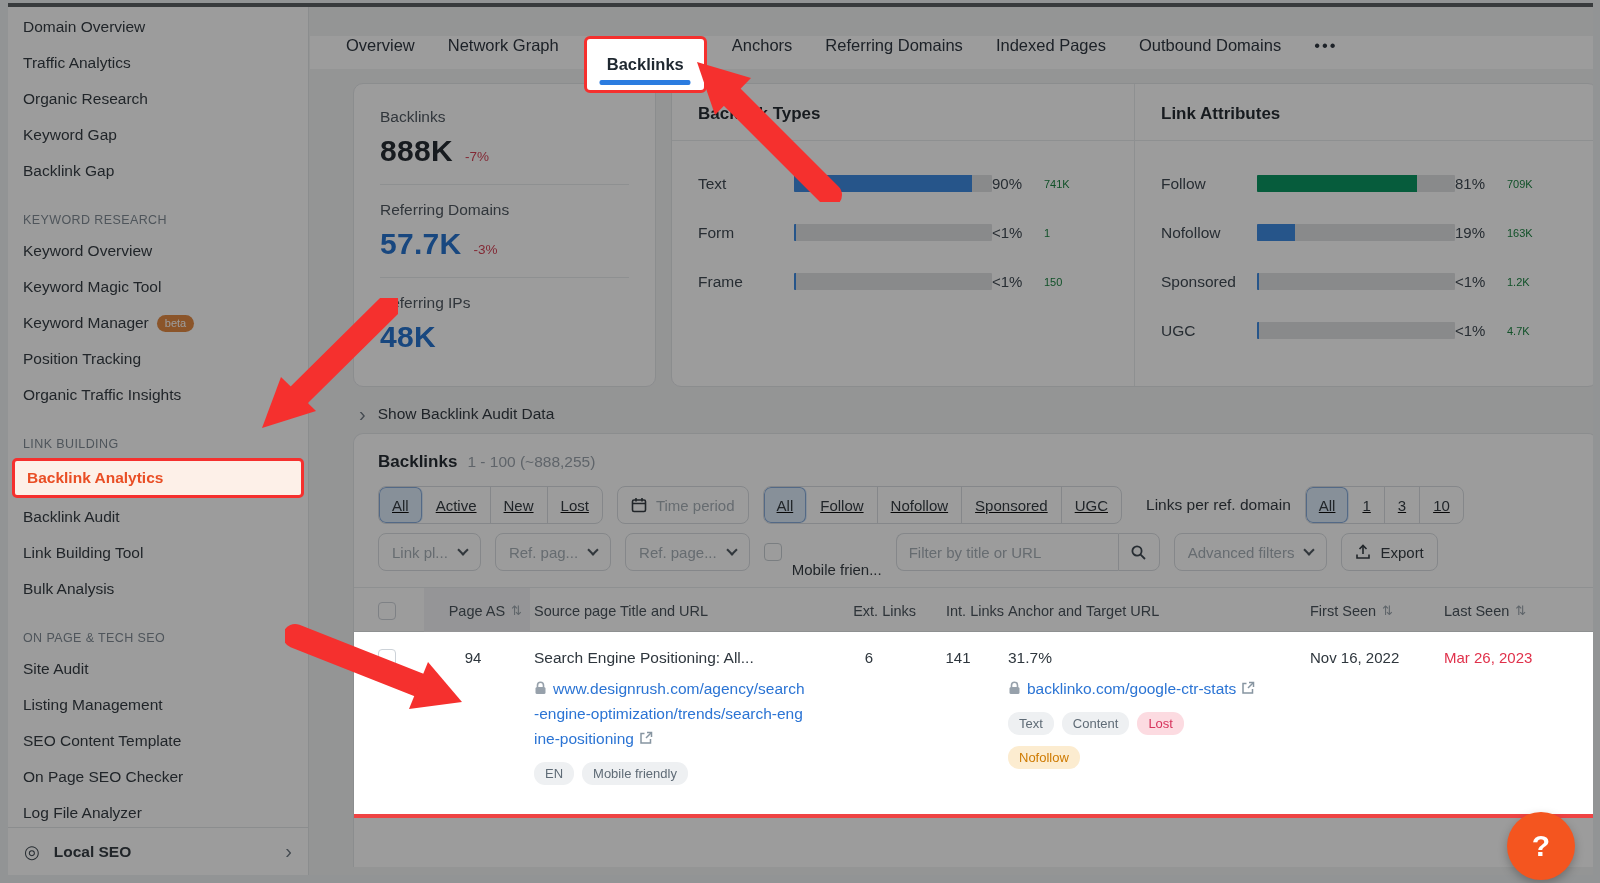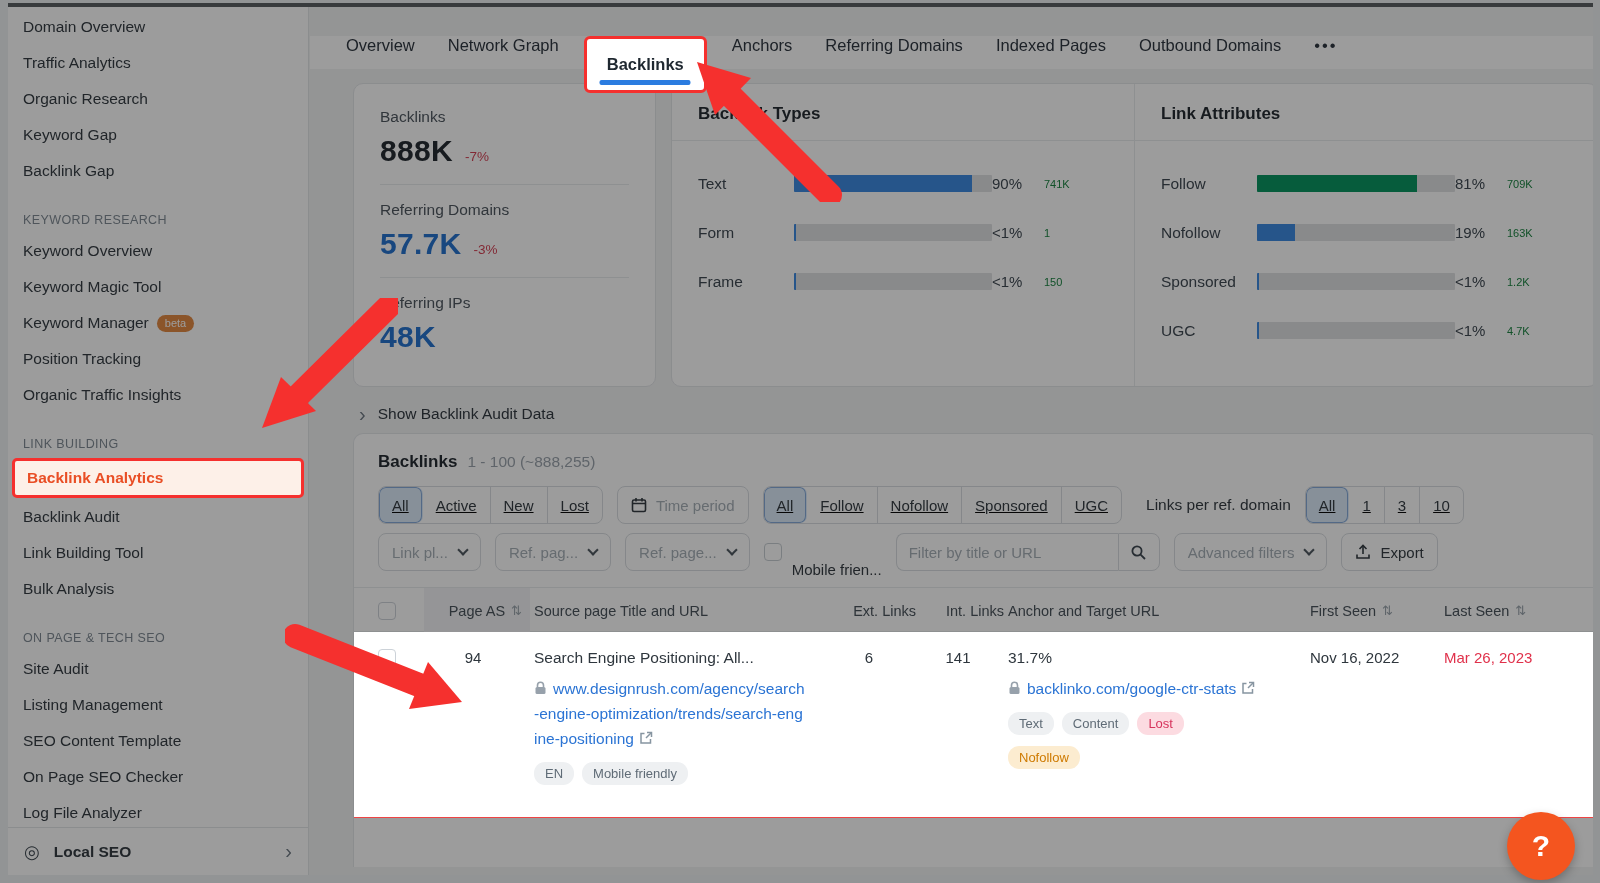--- a/index.html
+++ b/index.html
@@ -89,21 +89,21 @@
   .search-btn { width:42px; height:38px; border:1px solid #d8dce0; border-radius:0 8px 8px 0; background:#fff; display:flex; align-items:center; justify-content:center; cursor:pointer; }
 
   .thead, .trow { display:grid; grid-template-columns:50px 106px 292px 86px 84px 298px 130px 114px; column-gap:4px; padding:0 16px; }
   .thead { margin-top:16px; border-top:1px solid #e8eaec; border-bottom:1px solid #e8eaec; height:45px; align-items:center; font-size:14.5px; color:#444e57; }
   .th { display:flex; align-items:center; gap:6px; }
   .th.right, .td.right { justify-content:flex-end; text-align:center; }
   .th-pageas { background:#f3f4f6; height:45px; padding-right:8px; }
   .sorticon { font-family:"DejaVu Sans",sans-serif; color:#98a2ab; font-size:13px; }
   .cbx { width:18px; height:18px; border:1px solid #ccd2d8; border-radius:4px; background:#fff; margin-left:8px; cursor:pointer; }
 
-  .trow { position:relative; z-index:60; background:#fff; padding-top:17px; height:186px; border-bottom:1px solid #ef4444; font-size:15px; color:#2e363d; align-items:start; }
+  .trow { position:relative; z-index:60; background:#fff; padding-top:17px; height:186px; border-bottom:4px solid #ef4444; font-size:15px; color:#2e363d; align-items:start; }
   .td { display:flex; }
   .td.right { display:block; padding-right:8px; }
   .cell-title { font-size:15.5px; color:#2e363d; margin-bottom:9px; }
   .url-block { width:272px; font-size:15.5px; line-height:1.62; color:#2b74d4; word-break:break-all; cursor:pointer; }
   .lock-icon { display:inline-block; vertical-align:-1px; margin-right:6px; }
   .ext-icon { display:inline-block; vertical-align:-1px; margin-left:5px; }
   .tagrow { display:flex; gap:8px; margin-top:11px; flex-wrap:wrap; }
   .pill { font-size:13px; padding:4px 11px; border-radius:11px; background:#eef0f2; color:#5f6b76; white-space:nowrap; }
   .pill.lost { background:#fcdbe1; color:#d6335c; }
   .pill.nofollow { background:#fcecd0; color:#ce7a00; }

